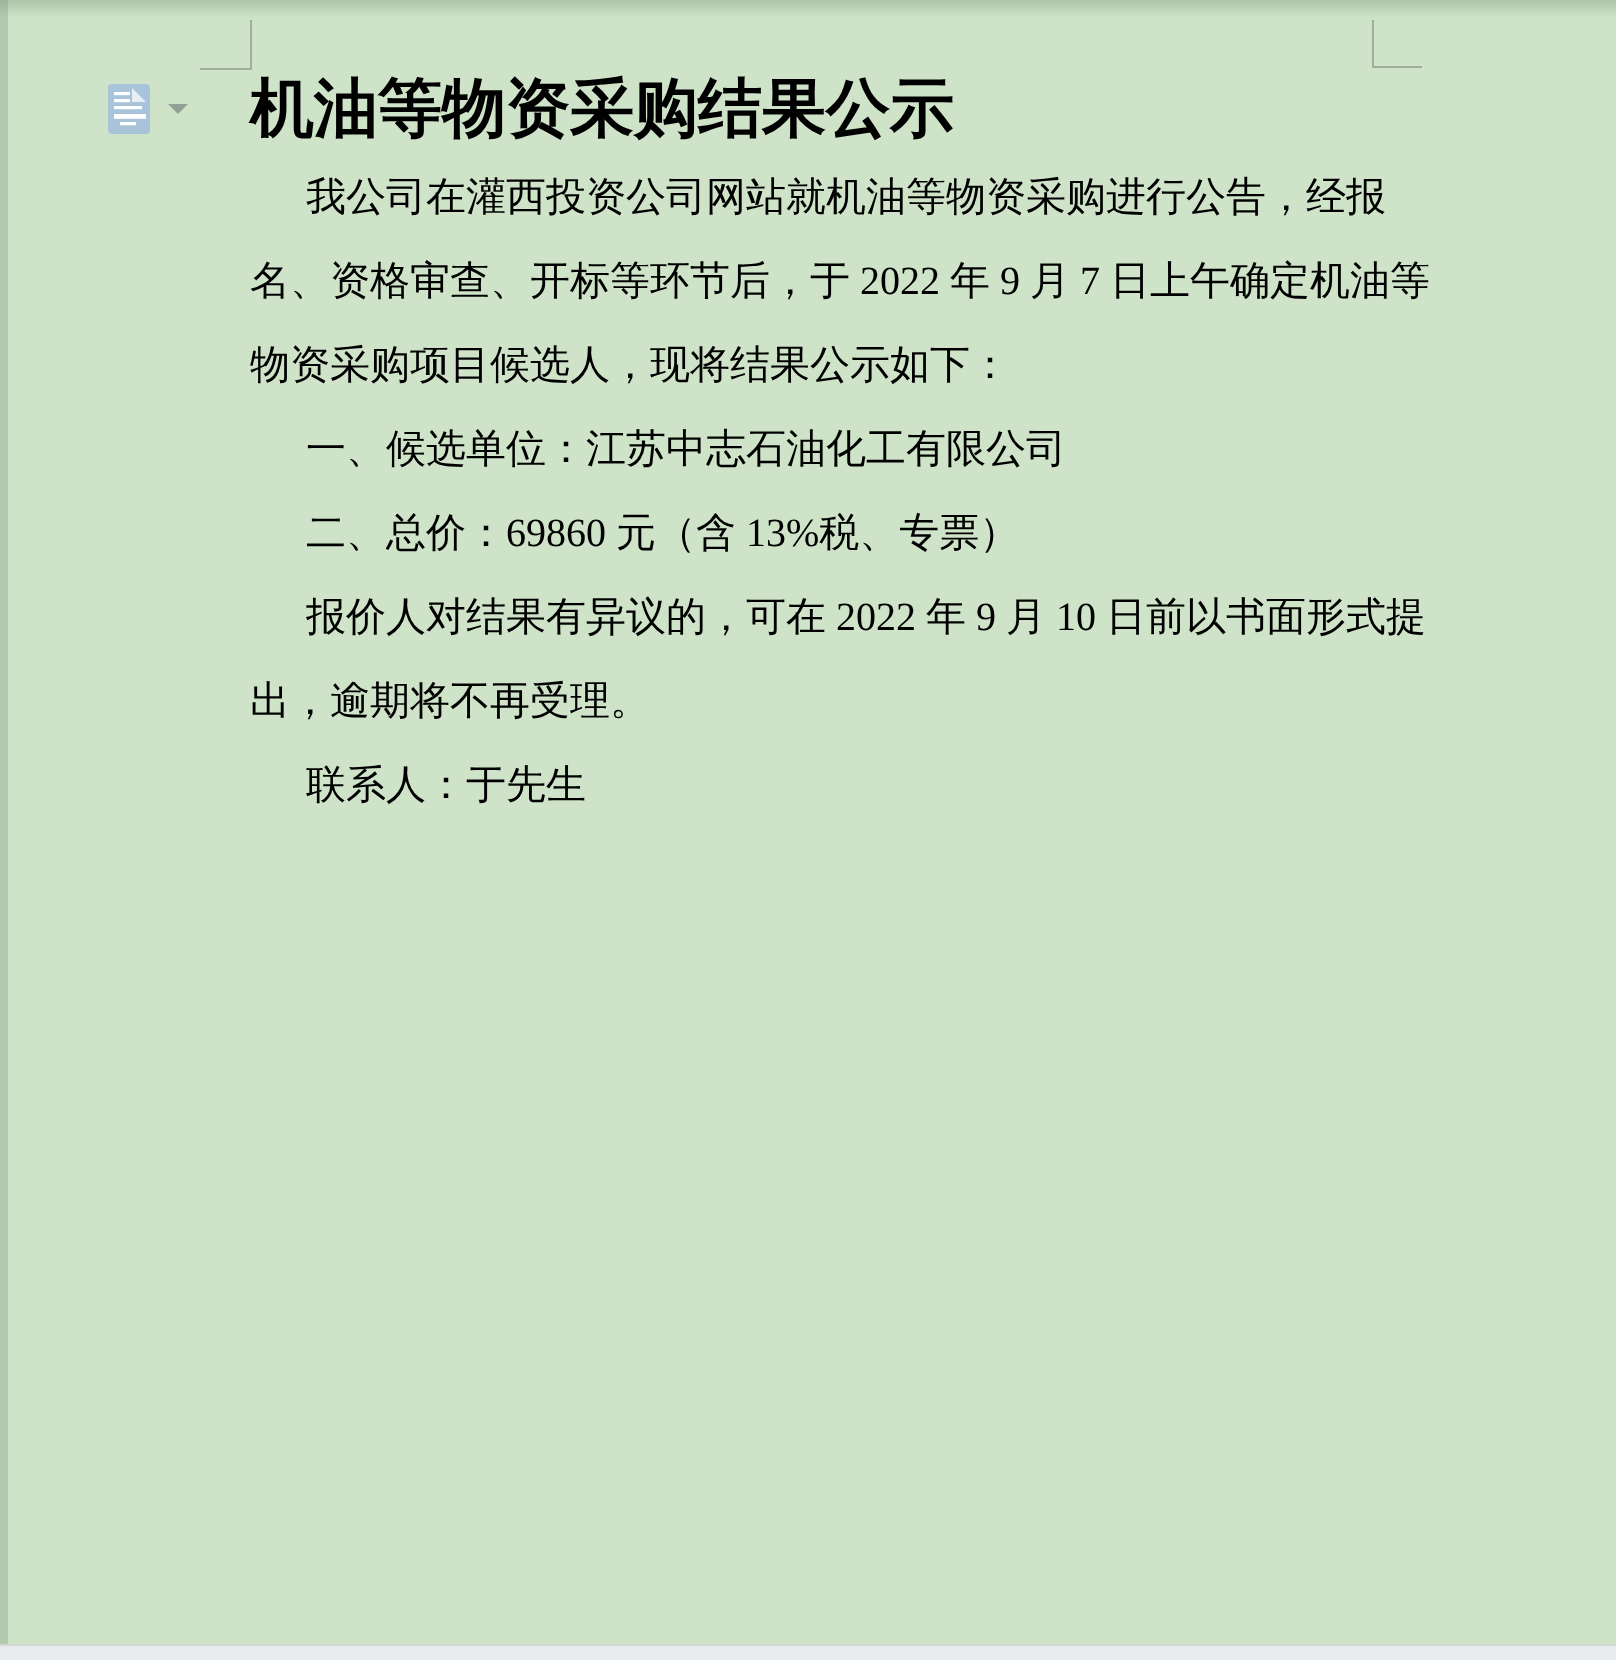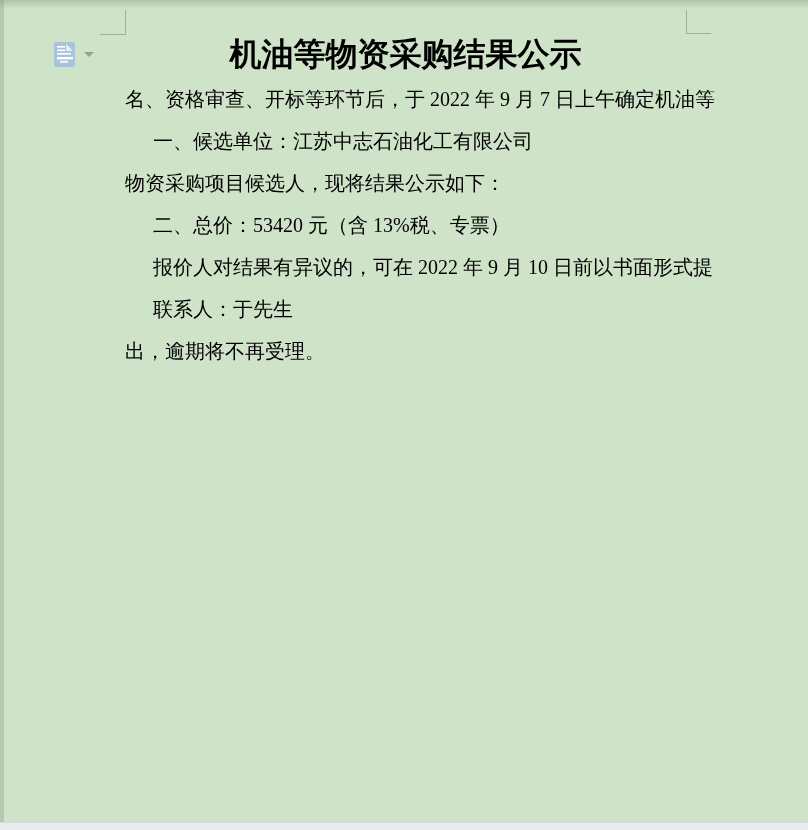--- a/index.html
+++ b/index.html
@@ -59,21 +59,20 @@
     border-right: 5px solid transparent;
     border-top: 5px solid #93a095;
   }
 
   
   .doc-title {
     position: absolute;
     left: 125px; top: 30px;
     width: 561px; height: 48px;
     line-height: 48px;
-    text-align: center;
     font-size: 32px;
     font-weight: bold;
     white-space: nowrap;
   }
   .doc-body {
     position: absolute;
     left: 125px; top: 78px;
     width: 561px;
   }
   .doc-line {
@@ -108,23 +107,24 @@
         <rect x="3" y="15" width="16" height="2.4" fill="#ffffff"></rect>
         <rect x="6" y="19" width="8" height="1.6" fill="#ffffff"></rect>
       </svg>
     </span>
     <span class="caret"></span>
   </div>
 
   <div class="doc-title">机油等物资采购结果公示</div>
 
   <div class="doc-body" id="doc-lines">
+      <div class="doc-line indent">我公司在灌西投资公司网站就机油等物资采购进行公告，经报</div>
       <div class="doc-line">名、资格审查、开标等环节后，于 2022 年 9 月 7 日上午确定机油等</div>
+      <div class="doc-line">物资采购项目候选人，现将结果公示如下：</div>
       <div class="doc-line indent">一、候选单位：江苏中志石油化工有限公司</div>
-      <div class="doc-line">物资采购项目候选人，现将结果公示如下：</div>
-      <div class="doc-line indent">二、总价：53420 元（含 13%税、专票）</div>
+      <div class="doc-line indent">二、总价：69860 元（含 13%税、专票）</div>
       <div class="doc-line indent">报价人对结果有异议的，可在 2022 年 9 月 10 日前以书面形式提</div>
+      <div class="doc-line">出，逾期将不再受理。</div>
       <div class="doc-line indent">联系人：于先生</div>
-      <div class="doc-line">出，逾期将不再受理。</div>
     </div>
 
   <div class="top-shade"></div>
 </div>
 
 </body></html>

